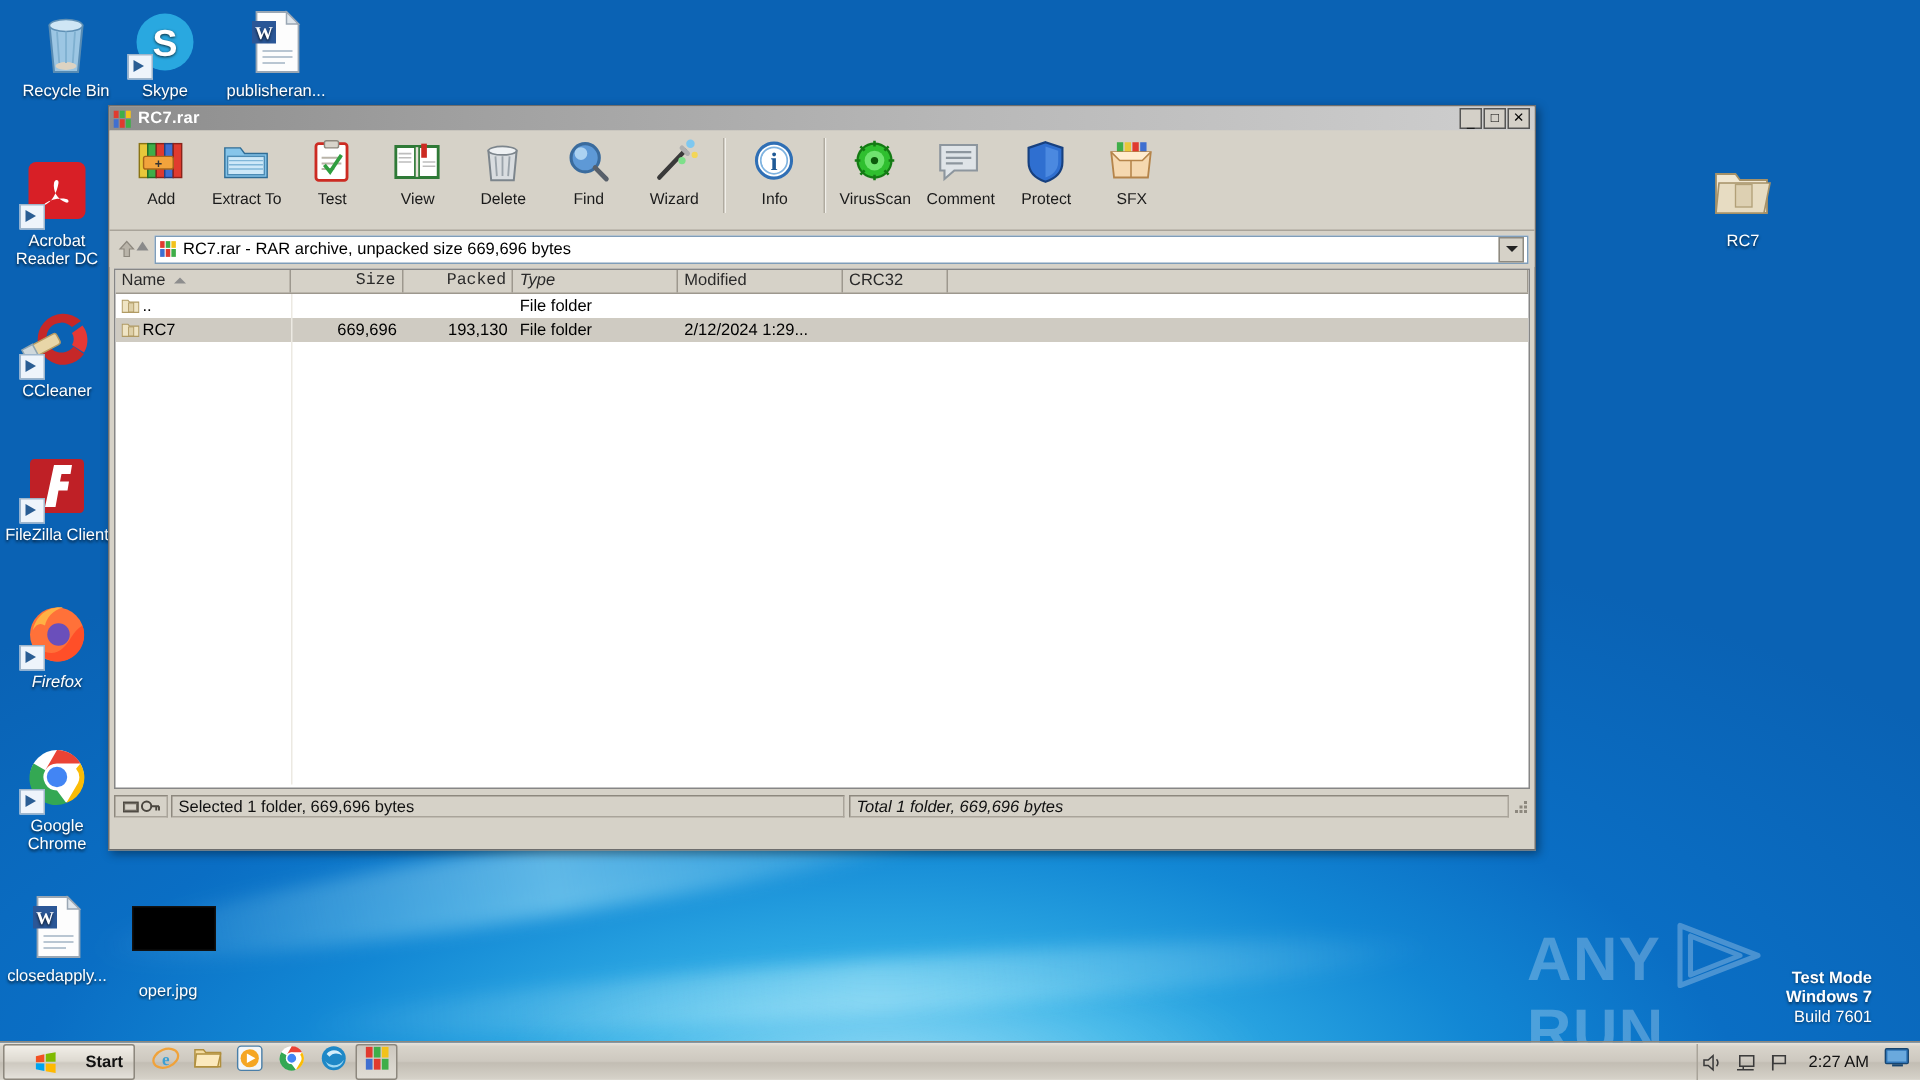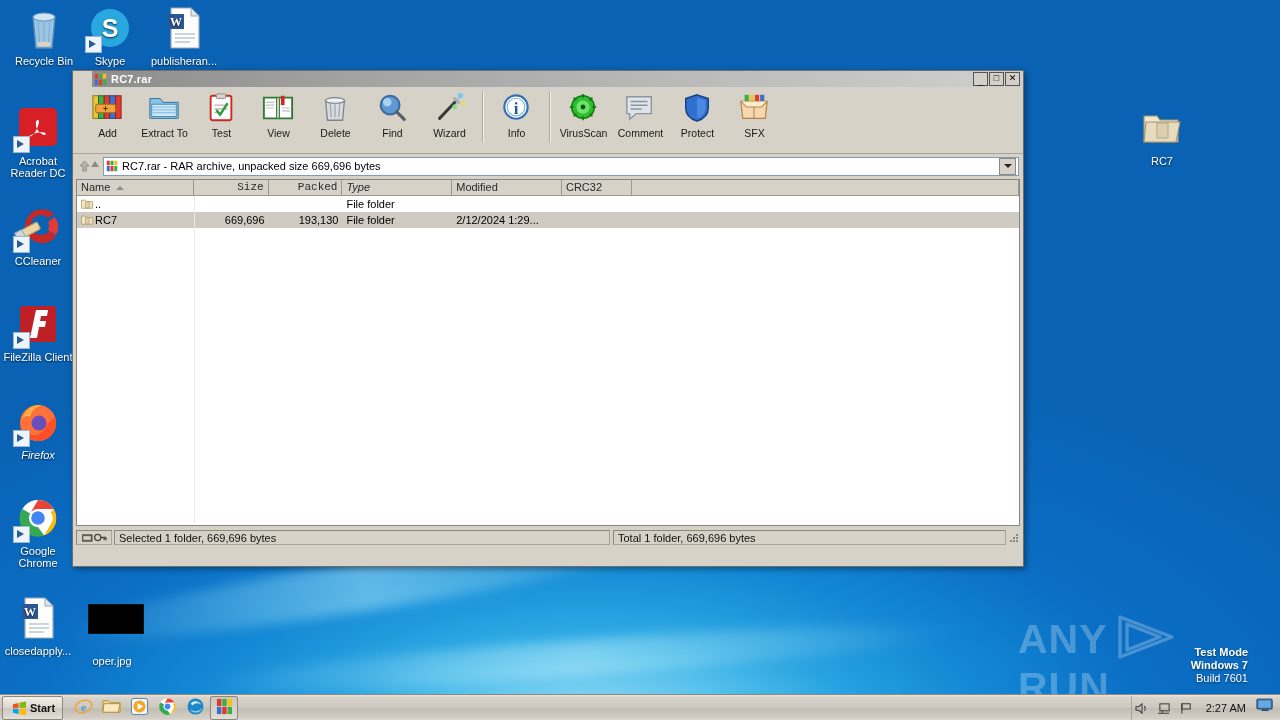--- a/index.html
+++ b/index.html
@@ -25,21 +25,21 @@
   .dicon .lbl{display:block;word-wrap:break-word;overflow:hidden;max-height:24px;}
   .shortcut-arrow{position:absolute;left:-1px;bottom:-1px;width:15px;height:15px;background:#eef4fb;
      border:1px solid #9fb6cc;}
   .shortcut-arrow:after{content:"";position:absolute;left:3px;top:3px;border-left:7px solid #2a5d93;
      border-top:4px solid transparent;border-bottom:4px solid transparent;}
 
   
   #winrar{position:absolute;left:72px;top:70px;width:950px;height:495px;
     border:1px solid #6e6e6e;background:#d6d2c8;box-shadow:2px 2px 6px rgba(0,0,0,.4);}
   #titlebar{height:16px;background:linear-gradient(to right,#8d8d8d 0%,#a0a0a0 25%,#b8b8b8 60%,#cfcfcf 100%);
-    display:flex;align-items:center;padding:0 2px;margin-left:19px;}
+    display:flex;align-items:center;padding:0 2px;}
   #titlebar .ttl{font-size:11px;font-weight:bold;color:#ffffff;margin-left:4px;letter-spacing:.2px;}
   .winbtns{margin-left:auto;display:flex;gap:1px;padding-right:1px;}
   .wbtn{width:13px;height:12px;background:#d4d0c8;border:1px solid #555;position:relative;
      font-size:9px;line-height:10px;text-align:center;color:#000;}
   #menubar{height:17px;background:#d6d2c8;display:flex;align-items:center;padding-left:6px;
     border-bottom:1px solid #c3bfb5;}
   #menubar .mi{font-size:11px;color:#3a3a3a;padding:1px 8px;cursor:default;}
   #toolbar{height:63px;background:#d6d2c8;display:flex;align-items:flex-start;padding:3px 0 0 6px;
     border-bottom:1px solid #a9a49a;}
   .tbtn{width:57px;height:57px;display:flex;flex-direction:column;align-items:center;justify-content:flex-start;
@@ -85,21 +85,21 @@
   #anyrun .ar-txt{font-size:41px;font-weight:bold;color:rgba(255,255,255,.26);
      letter-spacing:1px;line-height:48px;font-family:"Liberation Sans",sans-serif;}
   #testmode{position:absolute;right:8px;bottom:-8px;text-align:right;color:#fff;
      font-size:11px;line-height:13px;text-shadow:0 1px 2px rgba(0,0,0,.5);pointer-events:none;}
   #testmode .b{font-weight:bold;}
 
   
   #taskbar{position:absolute;left:0;top:694px;width:1280px;height:26px;
     background:linear-gradient(to bottom,#e9e6df 0%,#d8d4cb 10%,#cdc8bf 48%,#c2bdb3 52%,#d5d1c8 92%,#e6e3dc 100%);
     border-top:1px solid #8d887e;display:flex;align-items:center;}
-  #startbtn{height:22px;margin:0 3px 0 2px;padding:0 7px 0 9px;display:flex;align-items:center;gap:3px;
+  #startbtn{height:22px;margin:0 3px 0 2px;padding:0 7px 0 20px;display:flex;align-items:center;gap:19px;
     background:linear-gradient(to bottom,#f2efe9,#ddd9d0 48%,#cdc8bf 52%,#e4e1da);
     border:1px solid #8d887e;border-radius:2px;font-size:11px;font-weight:bold;color:#111;}
   .qlaunch{width:26px;height:22px;display:flex;align-items:center;justify-content:center;}
   .qlaunch.active{background:linear-gradient(to bottom,#cdc8bf,#e0ddd5);border:1px solid #8d887e;border-radius:2px;}
   #trayarea{margin-left:auto;display:flex;align-items:center;height:24px;padding-right:4px;
     border-left:1px solid #a9a49a;}
   .trayic{width:22px;height:22px;display:flex;align-items:center;justify-content:center;}
   #clock{font-size:11px;color:#111;padding:0 8px;white-space:nowrap;}
   #showdesk{width:20px;height:20px;margin-left:2px;}
 </style>
@@ -425,21 +425,21 @@
       <svg width="11" height="10" viewBox="0 0 12 11">
         <rect x="0" y="2" width="11" height="7" fill="#6f6a61" stroke="#4a463f"></rect>
         <rect x="1.5" y="3.5" width="8" height="4" fill="#d6d2c8"></rect>
       </svg>
       <svg width="13" height="11" viewBox="0 0 14 12">
         <circle cx="4" cy="6" r="3.4" fill="none" stroke="#4a463f" stroke-width="1.4"></circle>
         <path d="M7 6 H13 M11 6 V9 M13 6 V9" stroke="#4a463f" stroke-width="1.4" fill="none"></path>
       </svg>
     </div>
     <div class="sbpanel" style="flex:1;margin-left:2px;">Selected 1 folder, 669,696 bytes</div>
-    <div class="sbpanel" style="width:393px;margin-left:3px;">Total 1 folder, 669,696 bytes</div>
+    <div class="sbpanel" style="width:440px;margin-left:3px;font-style:italic;">Total 1 folder, 669,696 bytes</div>
     <div id="grip">
       <i style="left:8px;top:8px"></i>
         <i style="left:5px;top:8px"></i>
         <i style="left:8px;top:5px"></i>
       <i style="left:2px;top:8px"></i>
         <i style="left:5px;top:5px"></i>
         <i style="left:8px;top:2px"></i>
     </div>
   </div>
 </div>

